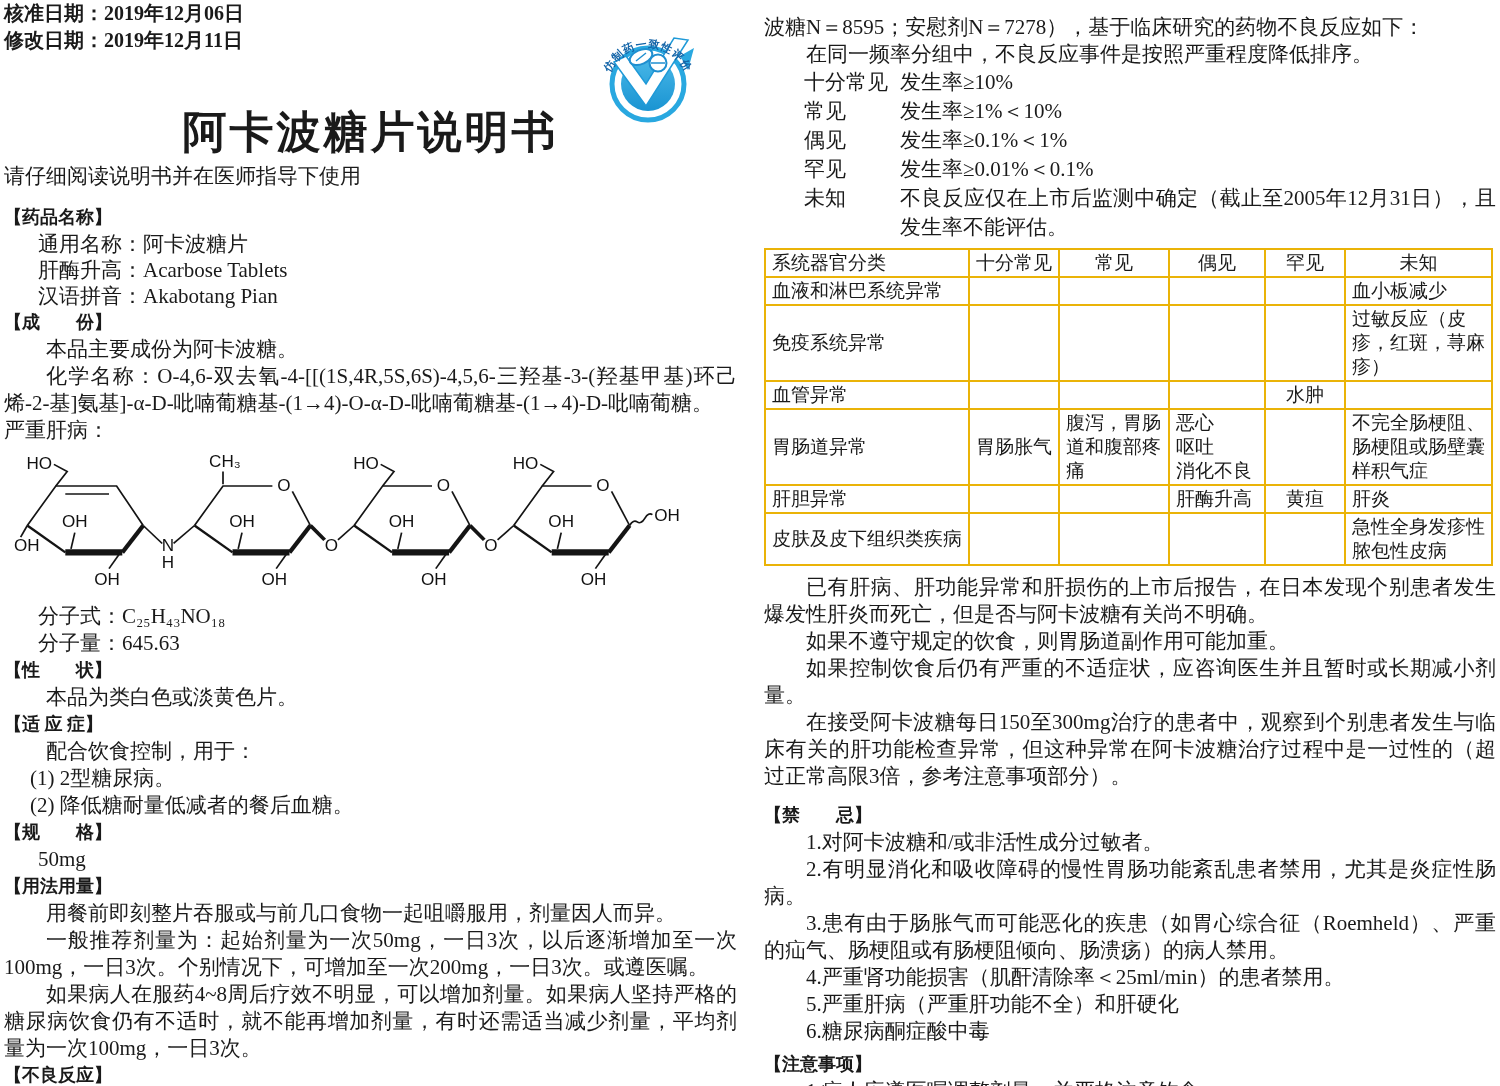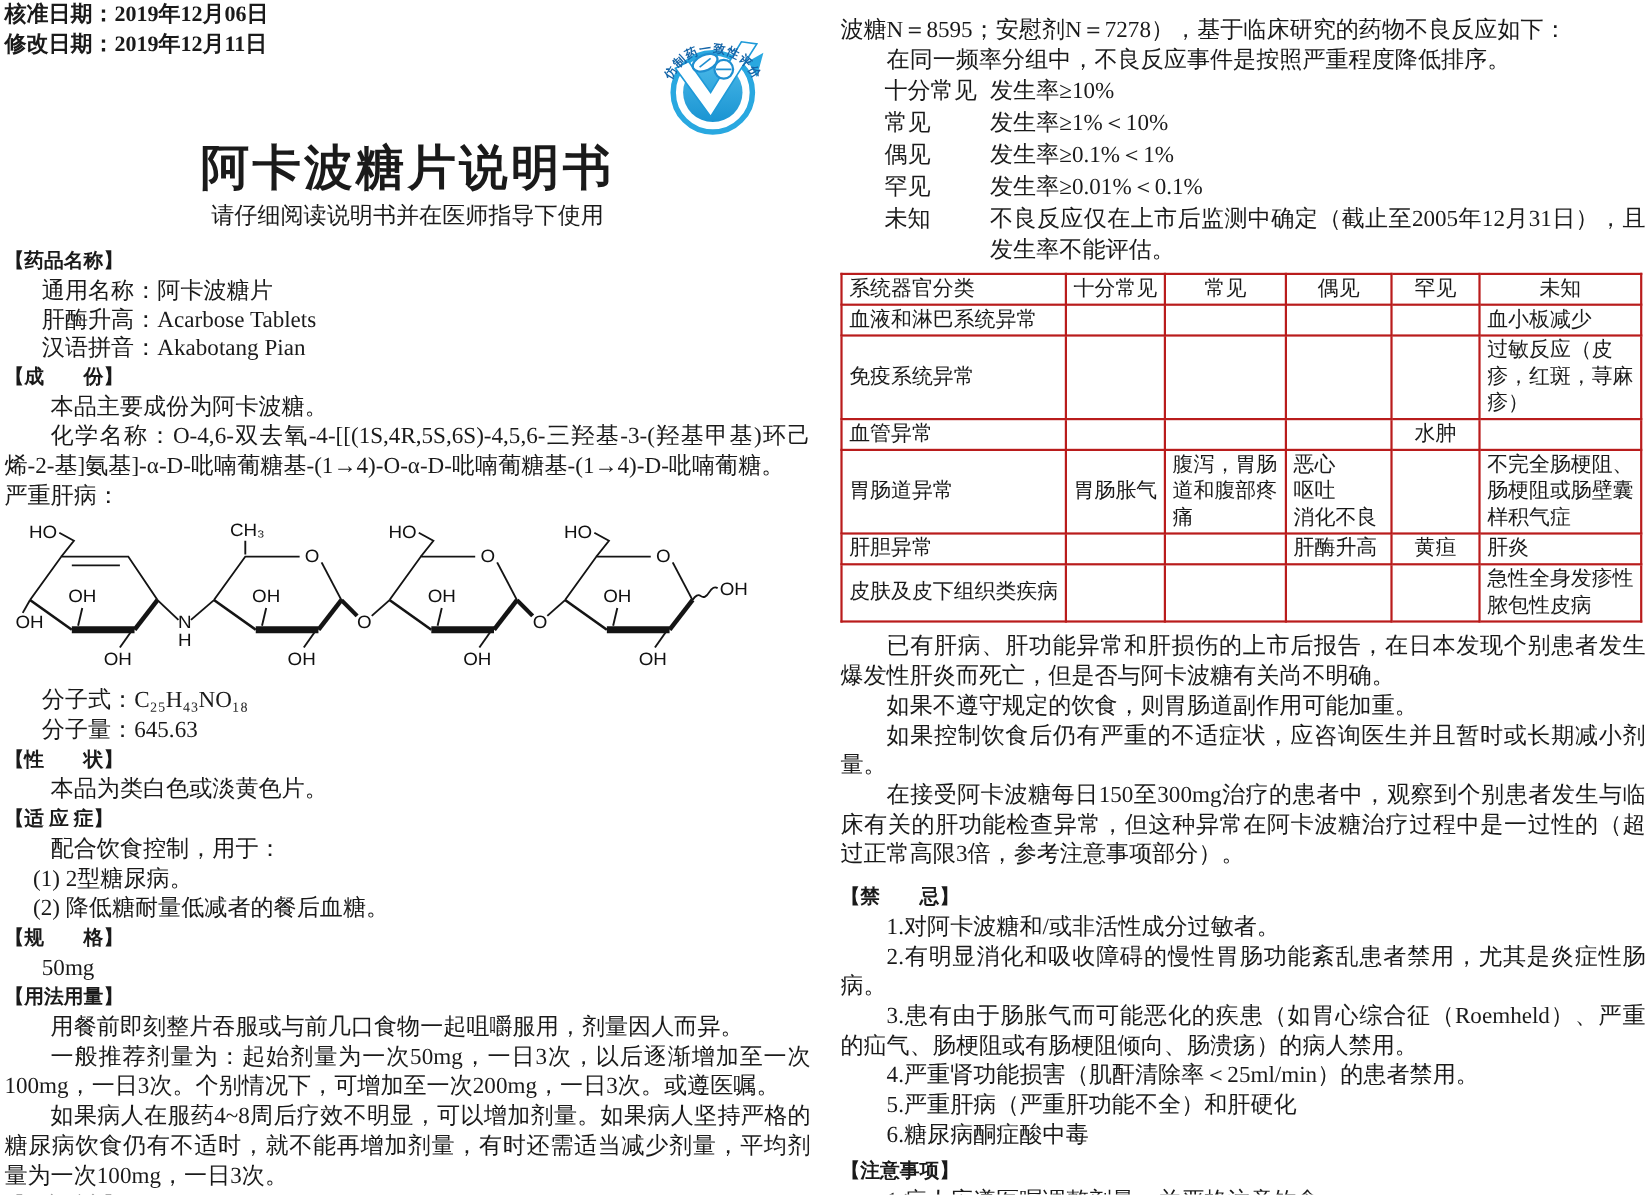--- a/index.html
+++ b/index.html
@@ -7,22 +7,22 @@
   body {
     position:relative;
     font-family:"Liberation Serif","DejaVu Serif",serif;
     color:#1a1a1a; font-size:21px; line-height:27px;
   }
   .col-left  { position:absolute; left:4px;  top:0; width:733px; }
   .col-right { position:absolute; left:764px; top:0; width:732px; padding-top:14px; }
 
   .dates { padding-top:0; font-weight:bold; font-size:20px; line-height:28px; }
   h1.doc-title { text-align:center; font-weight:bold; font-size:44px; line-height:54px;
-                 letter-spacing:3px; margin-top:72px; }
-  p.doc-subtitle { text-align:center; font-size:21px; line-height:24px; margin-top:4px; }
+                 letter-spacing:3px; margin-top:52px; }
+  p.doc-subtitle { text-align:left; font-size:21px; line-height:24px; margin-top:4px; }
 
   h3.sec { font-weight:bold; font-size:18px; line-height:27px; }
   h3.mt16 { margin-top:16px; }
   h3.mt12 { margin-top:12px; }
   h3.mt6  { margin-top:6px; }
   p { line-height:27px; }
   .ind   { text-indent:2em; }
   .just  { text-align:justify; }
   .names { padding-left:34px; line-height:26px; }
   .names p { line-height:26px; }
@@ -30,21 +30,21 @@
   .indent34 { padding-left:34px; }
 
   .structure-wrap { margin:6px 0 4px 10px; }
 
   .freq-row { display:flex; line-height:29px; padding-left:40px; }
   .freq-term { width:96px; flex:none; }
   .freq-def  { flex:1; text-align:justify; }
 
   table.adr { border-collapse:collapse; margin-top:6px; width:727px;
               font-size:19px; table-layout:fixed; }
-  table.adr th, table.adr td { border:2px solid #b91c1c; padding:1px 6px;
+  table.adr th, table.adr td { border:2px solid #eab308; padding:1px 6px;
               line-height:24px; font-weight:normal; vertical-align:middle;
               white-space:pre-line; word-break:break-all; }
   table.adr th { text-align:center; }
   table.adr td { text-align:left; }
   table.adr td.c { text-align:center; }
 
   .post-table { margin-top:8px; }
 
   .logo { position:absolute; left:598px; top:18px; width:100px; height:112px; }
 </style>

